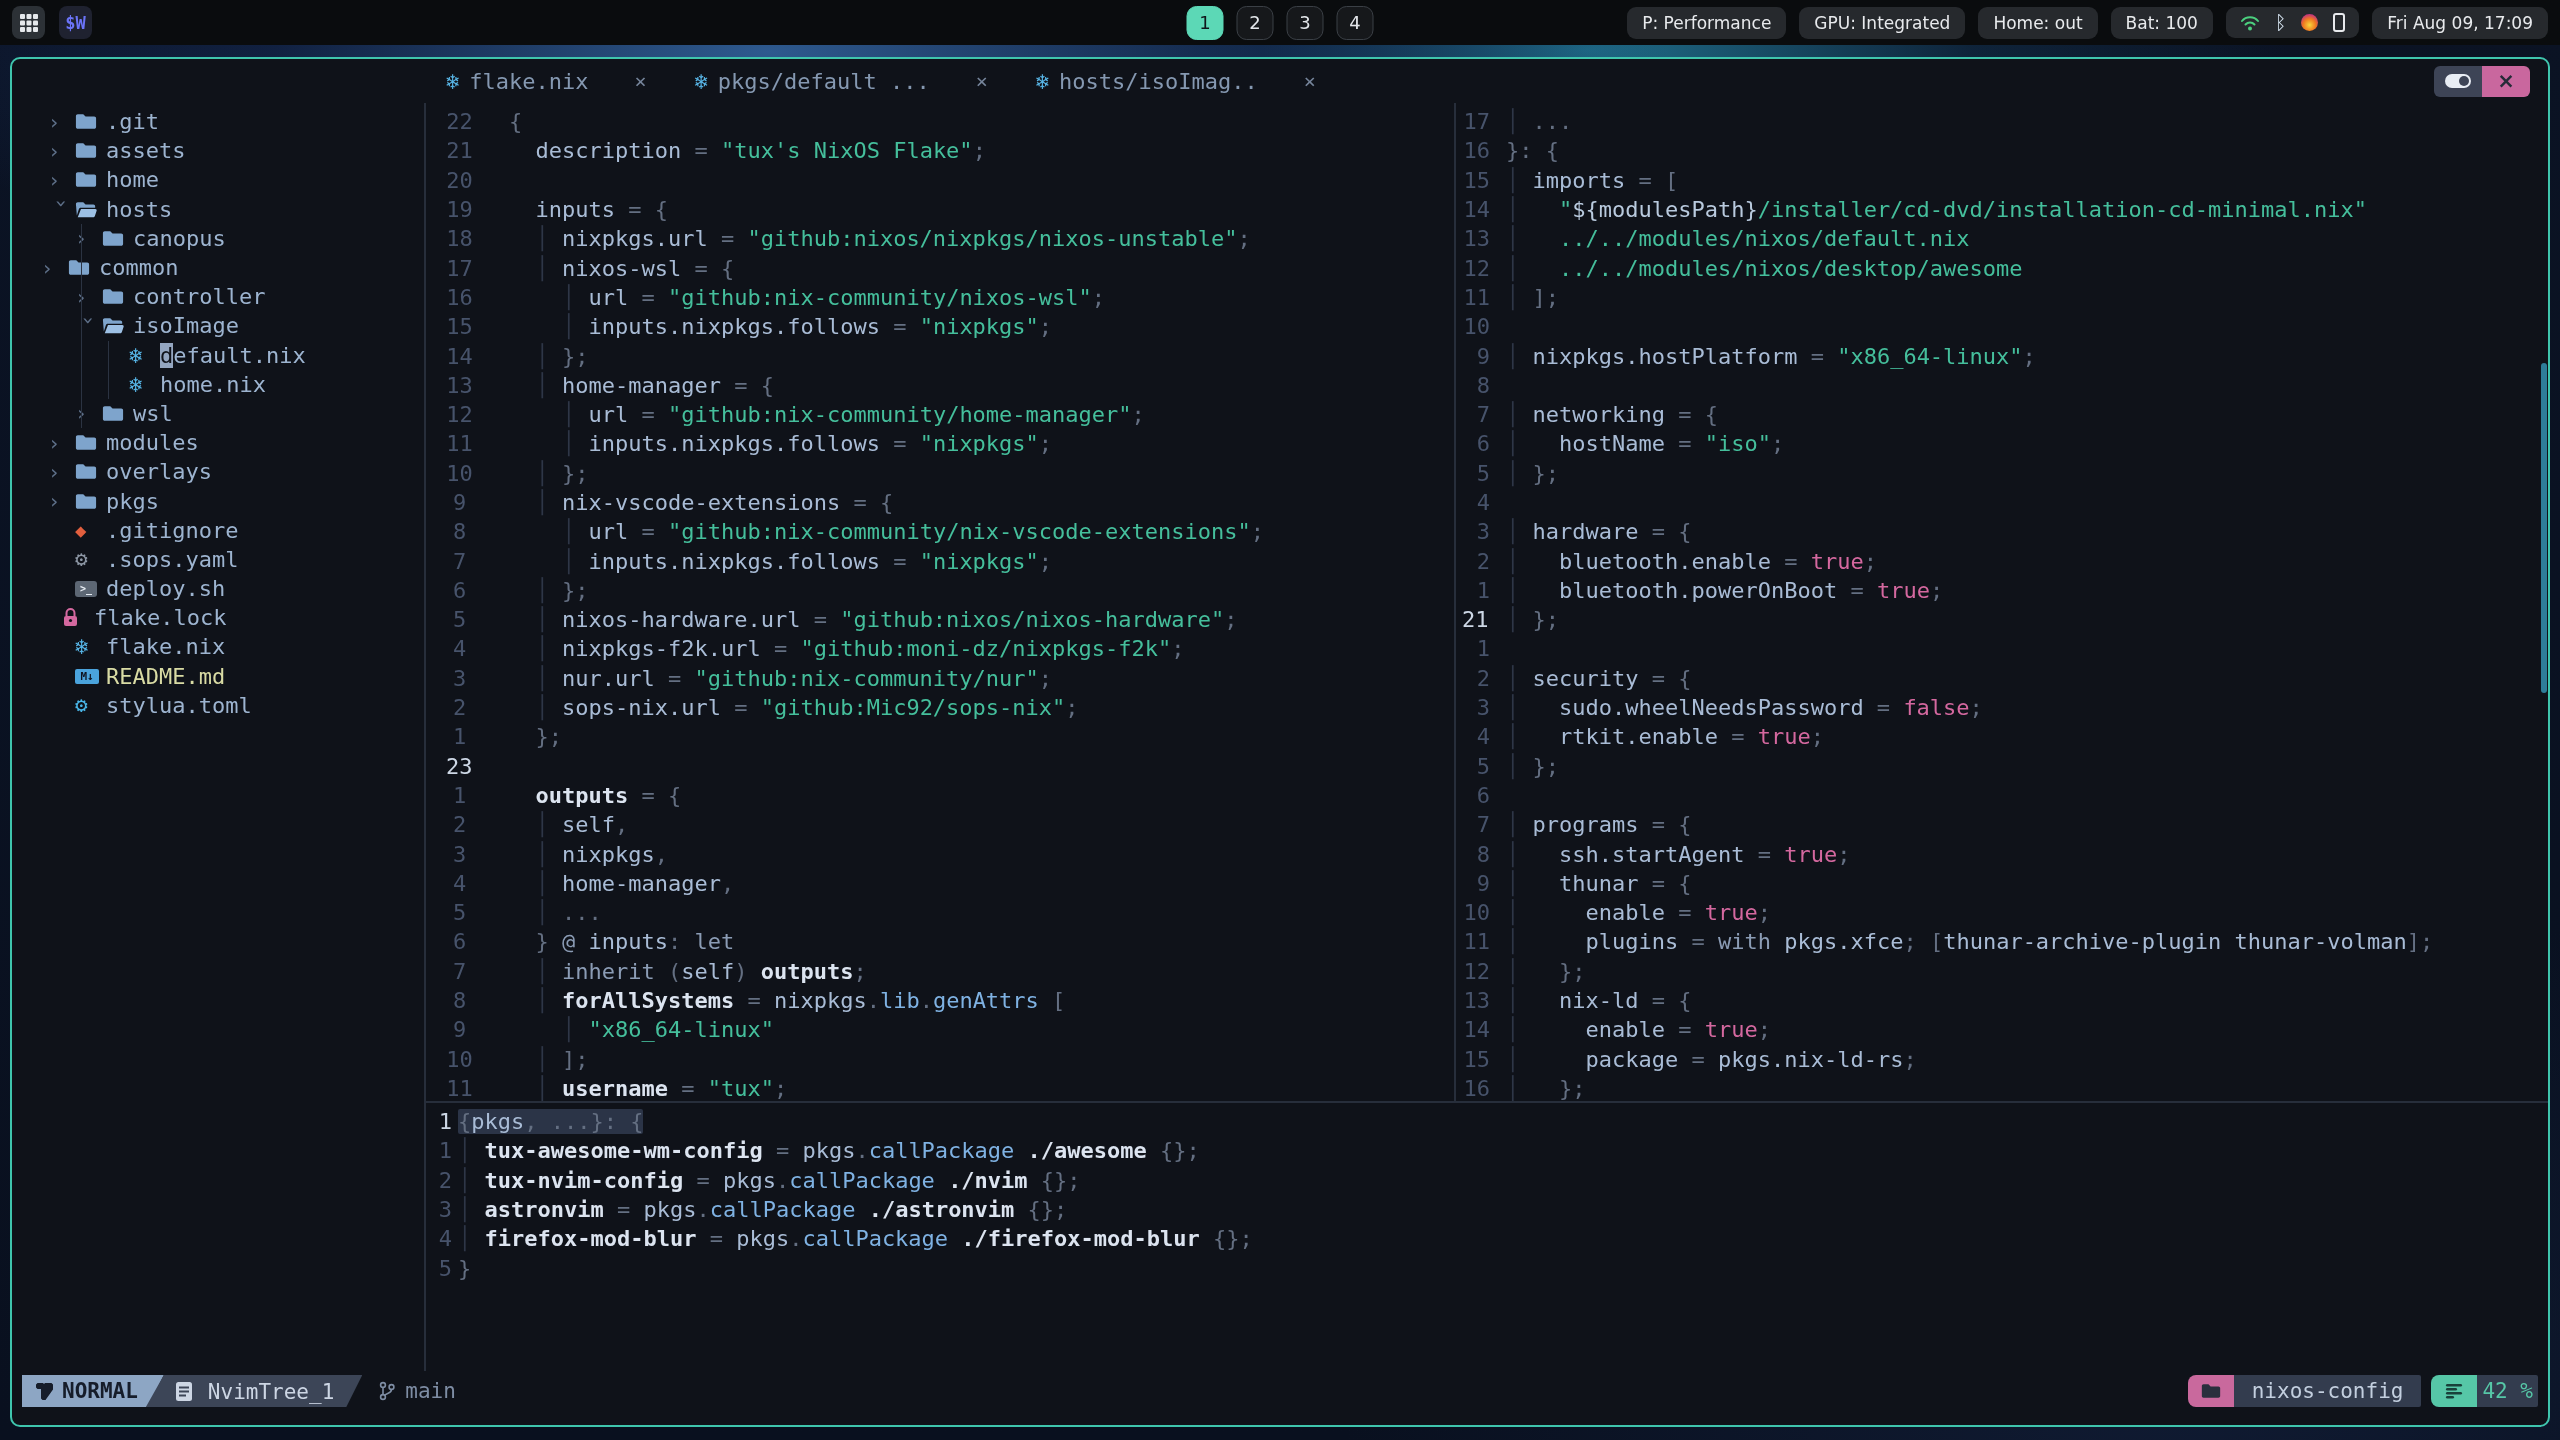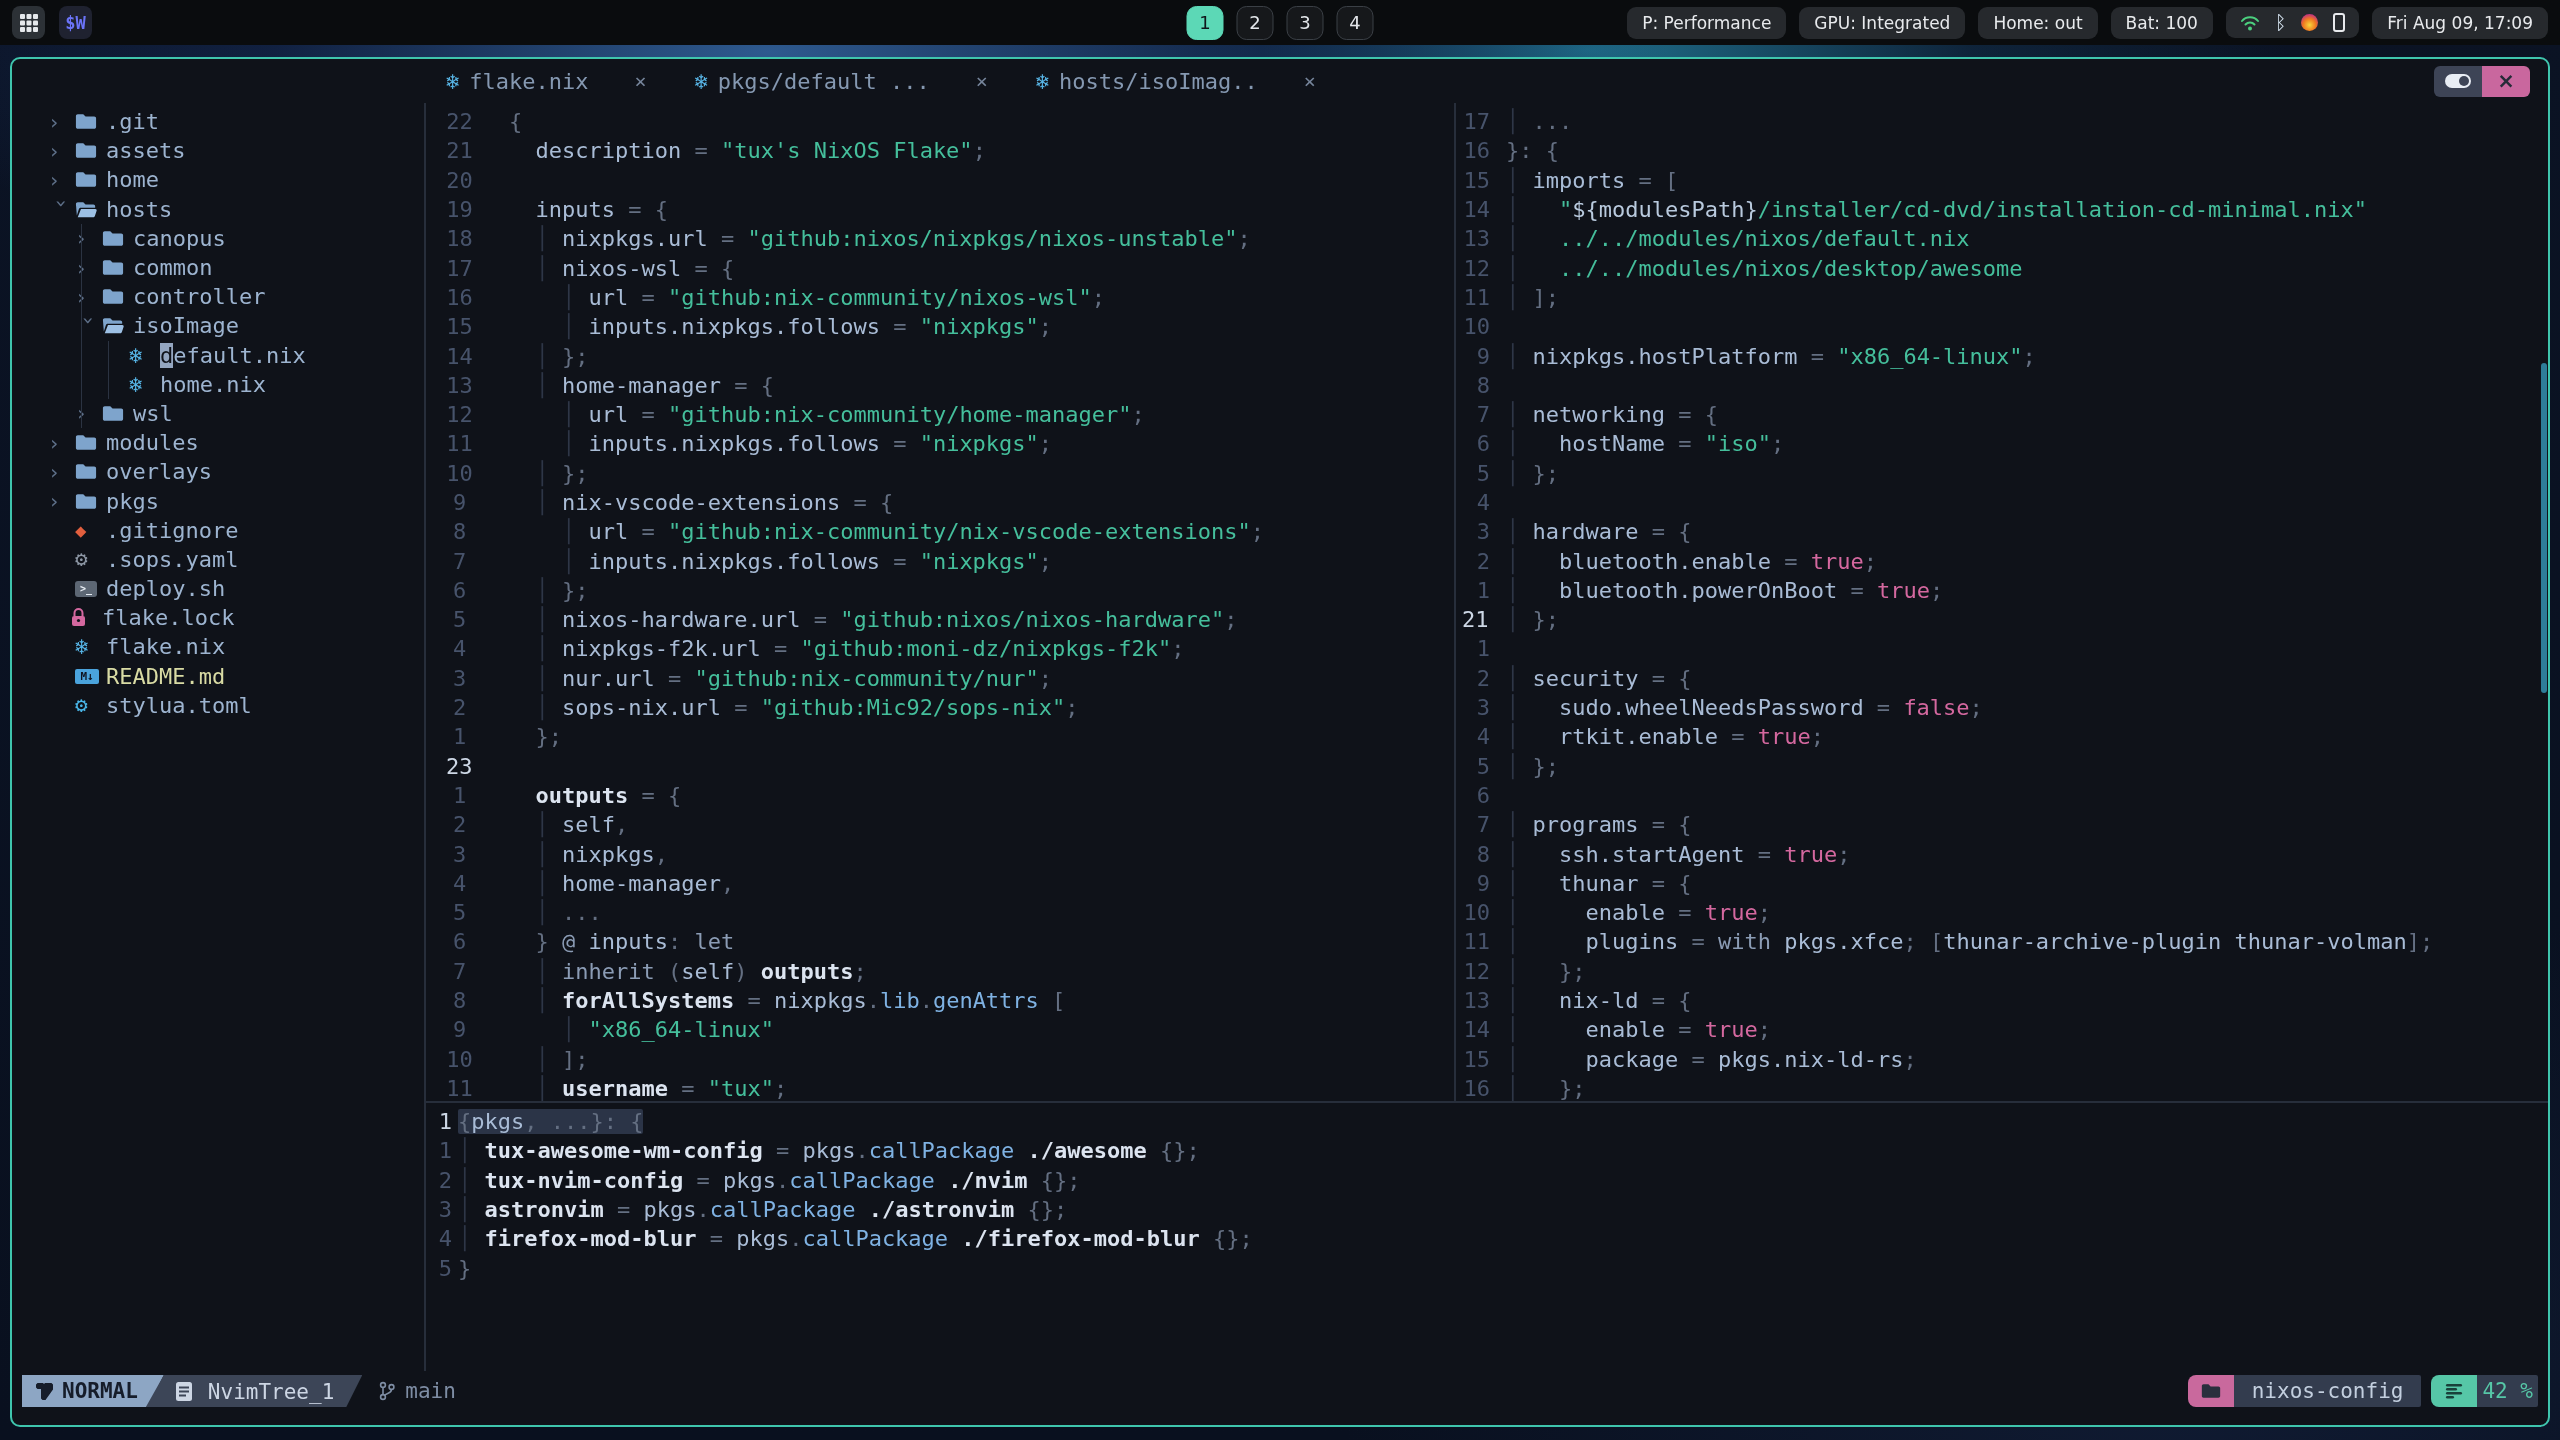--- a/index.html
+++ b/index.html
@@ -216,21 +216,21 @@
         </div>
         <div class="trow" style="padding-left: 63px;">
           <span class="chev">›</span>
           <span class="ticon">
             <svg width="22" height="17" viewBox="0 0 24 18">
               <path fill="#7ea4cc" d="M1 3c0-1.1.9-2 2-2h6l2.5 2.5H21c1.1 0 2 .9 2 2V15c0 1.1-.9 2-2 2H3c-1.1 0-2-.9-2-2z"></path>
             </svg>
           </span>
           <span>canopus</span>
         </div>
-        <div class="trow" style="padding-left: 63px;">
+        <div class="trow" style="padding-left: 29px;">
           <span class="chev">›</span>
           <span class="ticon">
             <svg width="22" height="17" viewBox="0 0 24 18">
               <path fill="#7ea4cc" d="M1 3c0-1.1.9-2 2-2h6l2.5 2.5H21c1.1 0 2 .9 2 2V15c0 1.1-.9 2-2 2H3c-1.1 0-2-.9-2-2z"></path>
             </svg>
           </span>
           <span>common</span>
         </div>
         <div class="trow" style="padding-left: 63px;">
           <span class="chev">›</span>
@@ -315,21 +315,21 @@
           </span>
           <span>.sops.yaml</span>
         </div>
         <div class="trow" style="padding-left: 36px;">
           <span class="chev"></span>
           <span class="ticon">
             <span class="term-ic">&gt;_</span>
           </span>
           <span>deploy.sh</span>
         </div>
-        <div class="trow" style="padding-left: 32px;">
+        <div class="trow" style="padding-left: 24px;">
           <span class="chev"></span>
           <span class="ticon">
             <svg width="15" height="19" viewBox="0 0 15 19">
               <path fill="none" stroke="#d4689f" stroke-width="2" d="M3.5 8V5a4 4 0 0 1 8 0v3"></path>
               <rect x="1" y="8" width="13" height="10" rx="2" fill="#d4689f"></rect>
               <circle cx="7.5" cy="12.5" r="1.6" fill="#10131a"></circle>
             </svg>
           </span>
           <span>flake.lock</span>
         </div>

